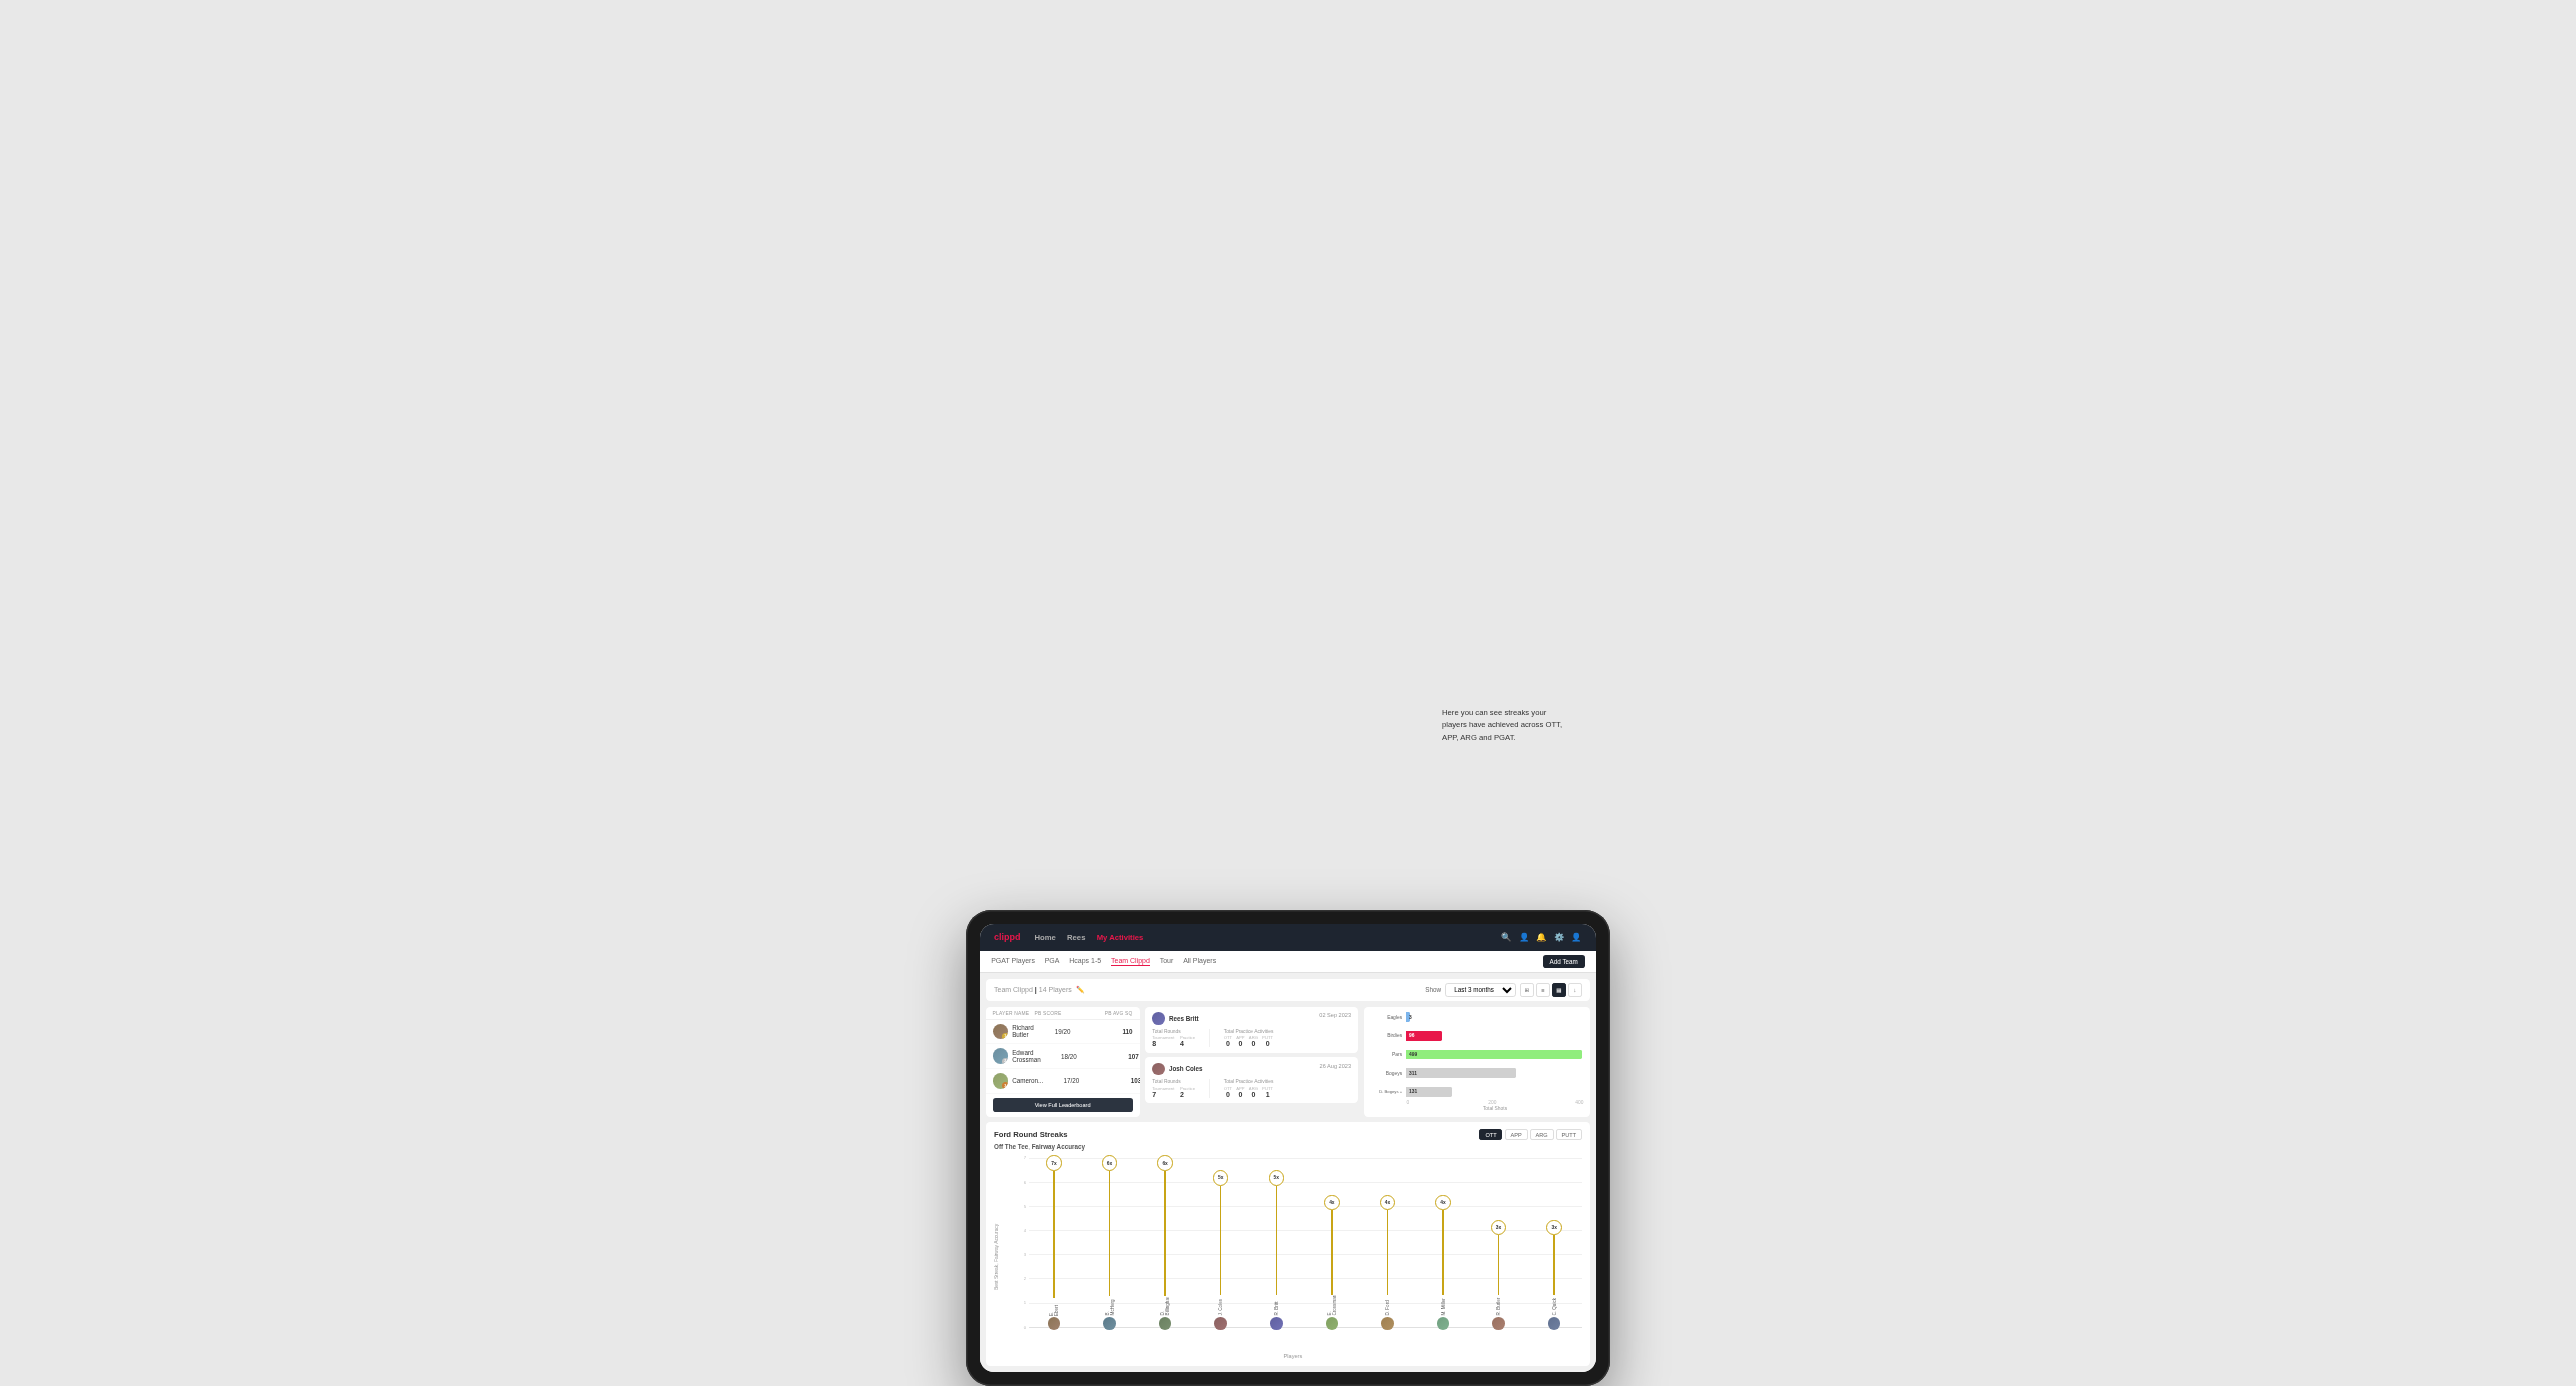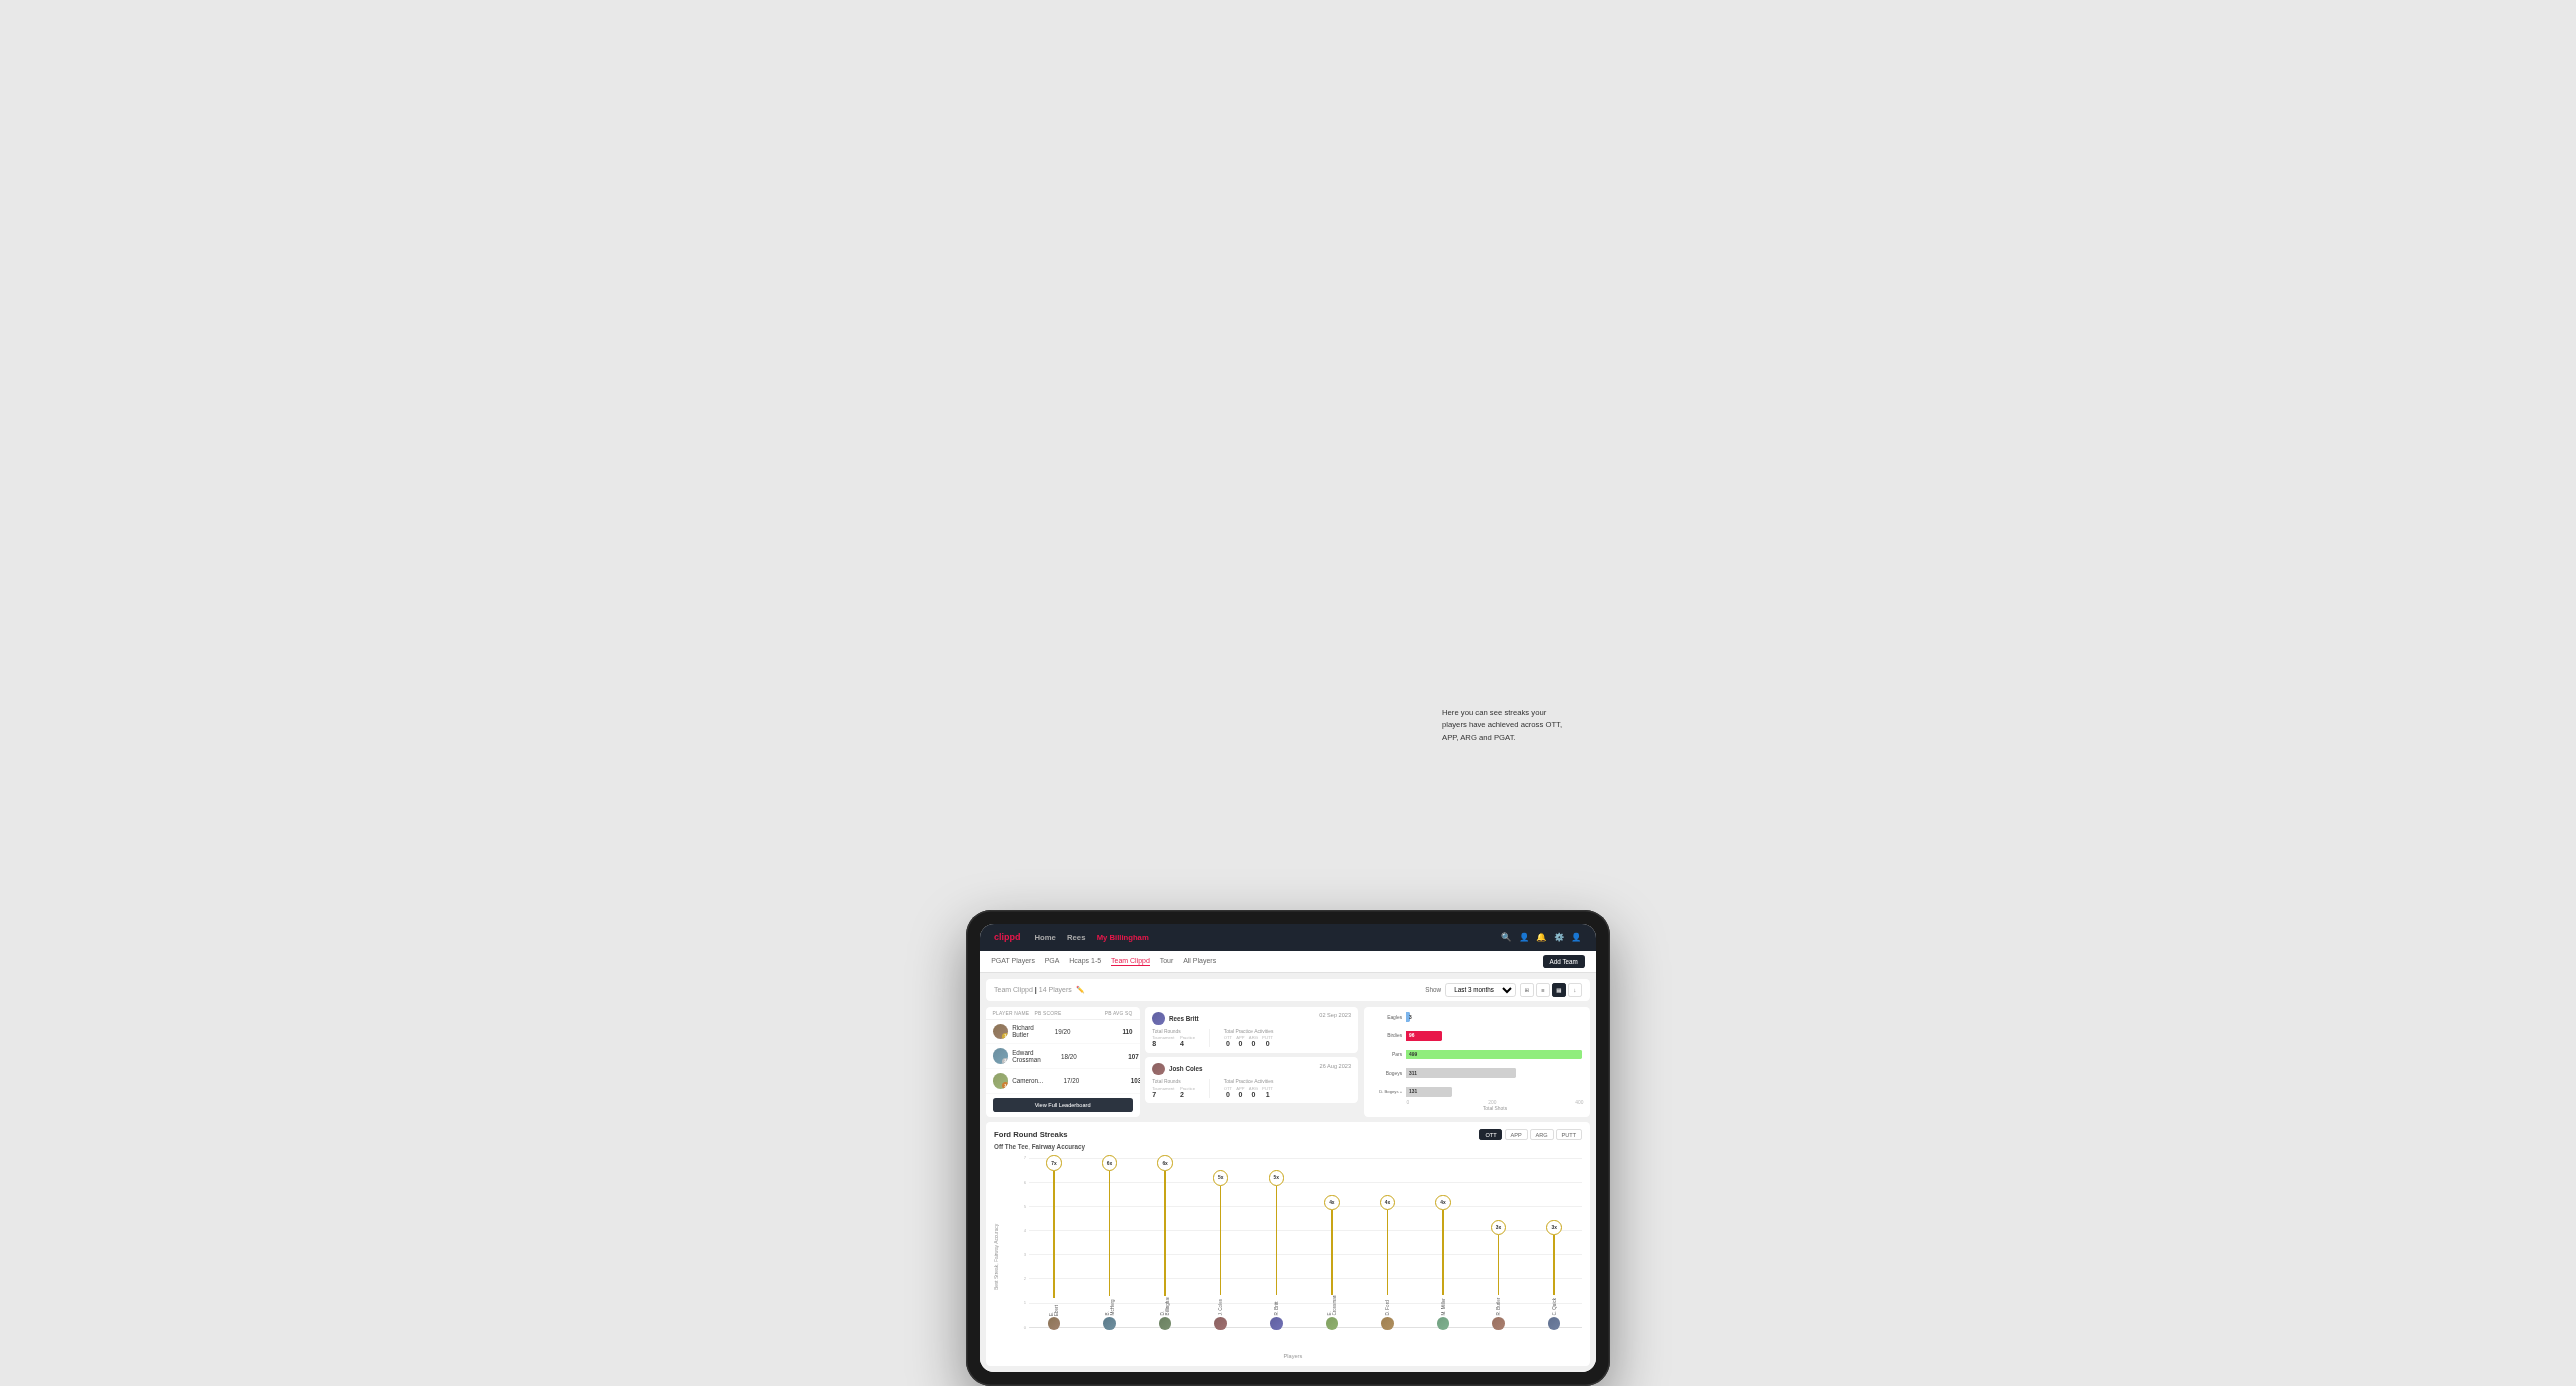--- a/index.html
+++ b/index.html
@@ -401,21 +401,21 @@
 
 <div class="page-wrapper">
   <div class="tablet-frame">
     <div class="tablet-screen">
 
       <div class="nav-bar">
         <div class="logo">clippd</div>
         <div class="nav-links">
           <span class="nav-link">Home</span>
           <span class="nav-link">Rees</span>
-          <span class="nav-link active">My Billingham</span>
+          <span class="nav-link active">My Activities</span>
         </div>
         <div class="nav-icons">
           <span class="nav-icon">🔍</span>
           <span class="nav-icon">👤</span>
           <span class="nav-icon">🔔</span>
           <span class="nav-icon">⚙️</span>
           <span class="nav-icon">👤</span>
         </div>
       </div>
 

